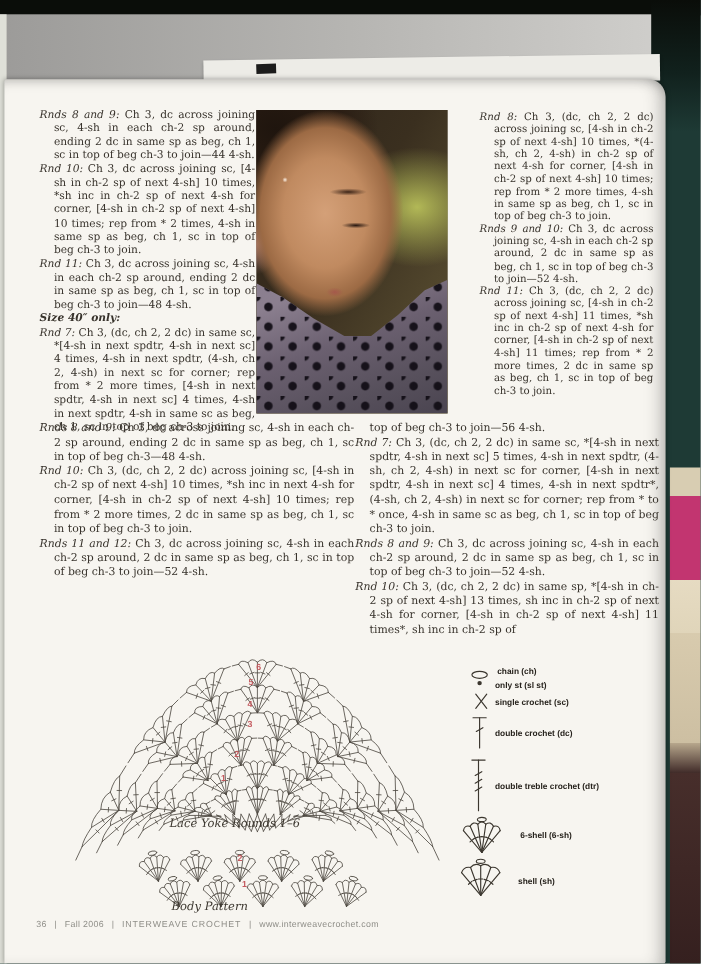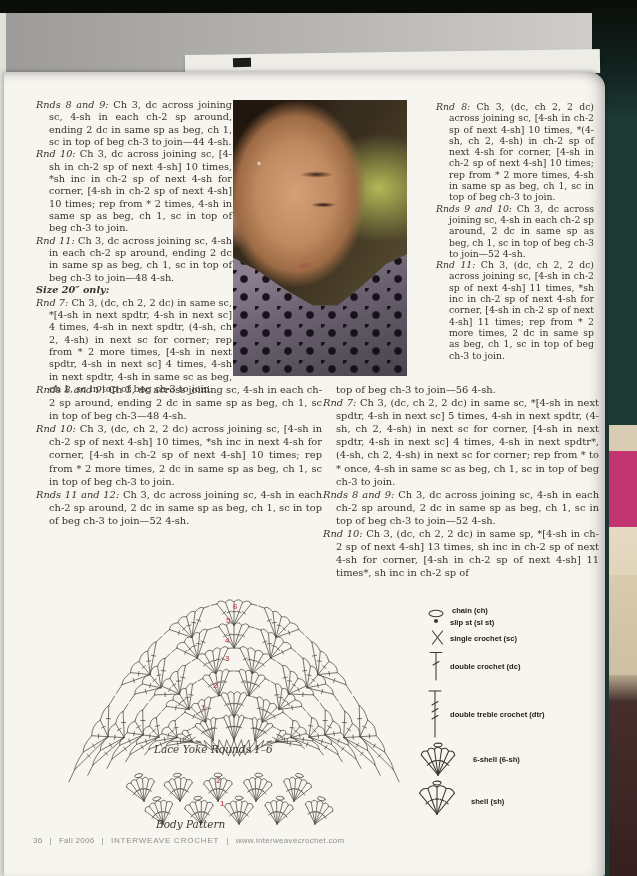--- a/index.html
+++ b/index.html
@@ -103,21 +103,21 @@
 <div class="abs page">
 
   <div class="abs photo">
     <div class="shawl"></div>
   </div>
 
   <div class="abs txt col-narrow-l">
     <p class="para"><i class="rl">Rnds 8 and 9:</i><span>Ch 3, dc across joining sc, 4-sh in each ch-2 sp around, ending 2 dc in same sp as beg, ch 1, sc in top of beg ch-3 to join—44 4-sh.</span></p>
     <p class="para"><i class="rl">Rnd 10:</i><span>Ch 3, dc across joining sc, [4-sh in ch-2 sp of next 4-sh] 10 times, *sh inc in ch-2 sp of next 4-sh for corner, [4-sh in ch-2 sp of next 4-sh] 10 times; rep from * 2 times, 4-sh in same sp as beg, ch 1, sc in top of beg ch-3 to join.</span></p>
     <p class="para"><i class="rl">Rnd 11:</i><span>Ch 3, dc across joining sc, 4-sh in each ch-2 sp around, ending 2 dc in same sp as beg, ch 1, sc in top of beg ch-3 to join—48 4-sh.</span></p>
-    <p class="shead">Size 20″ only:</p>
+    <p class="shead">Size 40″ only:</p>
     <p class="para"><i class="rl">Rnd 7:</i><span>Ch 3, (dc, ch 2, 2 dc) in same sc, *[4-sh in next spdtr, 4-sh in next sc] 4 times, 4-sh in next spdtr, (4-sh, ch 2, 4-sh) in next sc for corner; rep from * 2 more times, [4-sh in next spdtr, 4-sh in next sc] 4 times, 4-sh in next spdtr, 4-sh in same sc as beg, ch 1, sc in top of beg ch-3 to join.</span></p>
   </div>
 
   <div class="abs txt col-narrow-r">
     <p class="para"><i class="rl">Rnd 8:</i><span>Ch 3, (dc, ch 2, 2 dc) across joining sc, [4-sh in ch-2 sp of next 4-sh] 10 times, *(4-sh, ch 2, 4-sh) in ch-2 sp of next 4-sh for corner, [4-sh in ch-2 sp of next 4-sh] 10 times; rep from * 2 more times, 4-sh in same sp as beg, ch 1, sc in top of beg ch-3 to join.</span></p>
     <p class="para"><i class="rl">Rnds 9 and 10:</i><span>Ch 3, dc across joining sc, 4-sh in each ch-2 sp around, 2 dc in same sp as beg, ch 1, sc in top of beg ch-3 to join—52 4-sh.</span></p>
     <p class="para"><i class="rl">Rnd 11:</i><span>Ch 3, (dc, ch 2, 2 dc) across joining sc, [4-sh in ch-2 sp of next 4-sh] 11 times, *sh inc in ch-2 sp of next 4-sh for corner, [4-sh in ch-2 sp of next 4-sh] 11 times; rep from * 2 more times, 2 dc in same sp as beg, ch 1, sc in top of beg ch-3 to join.</span></p>
   </div>
 
   <div class="abs txt col-wide-l">
@@ -788,21 +788,21 @@
   <div class="lg-row" style="left:423px;top:532px">
     <svg class="legend-sym" width="18" height="11" viewBox="0 0 18 11">
         <ellipse cx="9" cy="5.5" rx="7" ry="3.2"></ellipse>
       </svg>
   </div>
   <span class="lg-label" style="left:448px;top:534px">chain (ch)</span>
 
   <div class="lg-row" style="left:430px;top:547px">
     <div class="dot"></div>
   </div>
-  <span class="lg-label" style="left:446px;top:546px">slip st (sl st)</span>
+  <span class="lg-label" style="left:446px;top:546px">only st (sl st)</span>
 
   <div class="lg-row" style="left:426px;top:557px">
     <svg class="legend-sym" width="15" height="17" viewBox="0 0 15 17">
         <line x1="2.5" y1="2" x2="12.5" y2="15"></line>
         <line x1="12.5" y1="2" x2="2.5" y2="15"></line>
       </svg>
   </div>
   <span class="lg-label" style="left:446px;top:562px">single crochet (sc)</span>
 
   <div class="lg-row" style="left:425px;top:578px">

